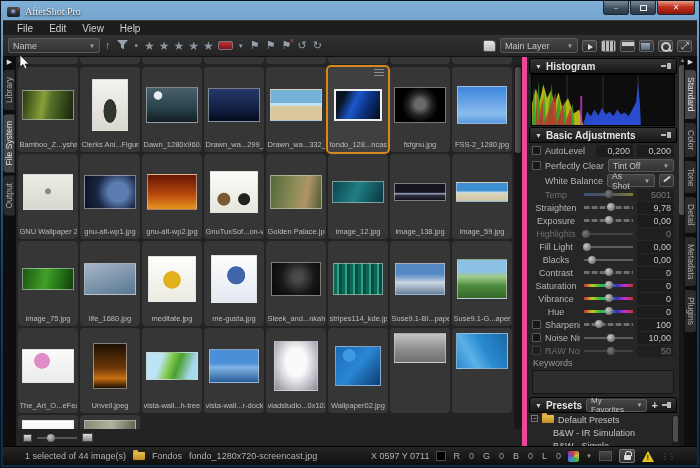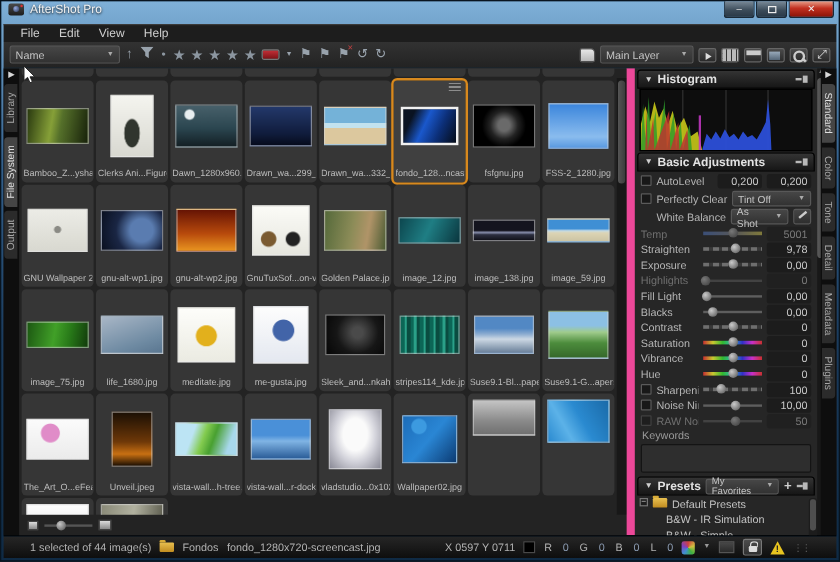--- a/index.html
+++ b/index.html
@@ -4,21 +4,21 @@
 <style>
   * { margin:0; padding:0; box-sizing:border-box; }
   html,body { width:700px; height:468px; overflow:hidden; }
   body { font-family:"Liberation Sans", sans-serif; background:#0a1d30; }
 
   .window { width:700px; height:468px; display:flex; flex-direction:column;
     background:linear-gradient(#7fb0d8,#35628e 28%,#1b3c5e 60%,#0f2a44);
     border:1px solid #08141f; padding:2px; }
 
   
-  .titlebar { height:17px; display:flex; gap:5px; padding:0 4px; position:relative; }
+  .titlebar { height:17px; display:flex; align-items:center; gap:5px; padding:0 4px; position:relative;font-family:Liberation Serif, serif; }
   .app-icon { width:13px; height:10px; background:linear-gradient(#4a4a4a,#1c1c1c); border-radius:2px; position:relative; }
   .app-icon:before { content:''; position:absolute; left:4px; top:2px; width:5px; height:5px; border-radius:50%;
     background:radial-gradient(circle at 35% 35%, #9ad, #235); }
   .app-icon:after { content:''; position:absolute; right:1px; top:1px; width:2px; height:2px; border-radius:50%; background:#d33; }
   .title-text { color:#f2f2f2; font-size:10px; text-shadow:0 1px 2px #000; }
   .win-btns { position:absolute; right:2px; top:-2px; display:flex; }
   .win-btn { width:26px; height:14px; display:flex; align-items:center; justify-content:center;
     background:linear-gradient(#7a8a98,#3a4a58 60%,#2a3948); border:1px solid #1a2835; border-top:none;
     color:#eee; font-size:8px; border-radius:0 0 3px 3px; margin-left:1px; }
   .win-btn .boxglyph { width:7px; height:6px; border:1px solid #eee; }
@@ -87,21 +87,21 @@
   .vscroll { width:8px; background:#181818; display:flex; flex-direction:column; align-items:center; }
   .vscroll .sthumb { width:6px; background:linear-gradient(90deg,#555,#3c3c3c); border-radius:3px; margin-top:2px; }
   .grid-bottombar { height:17px; display:flex; align-items:center; gap:5px; padding:0 7px; }
   .size-ic { width:11px; height:9px; background:linear-gradient(#ddd,#888); border:1px solid #444; }
   .size-ic.small { width:9px; height:8px; }
   .hslider { width:40px; height:2px; background:#555; position:relative; }
   .hslider .knob { position:absolute; left:10px; top:-3px; width:8px; height:8px; border-radius:50%;
     background:radial-gradient(circle at 35% 35%, #c8c8c8, #6a6a6a 75%); }
 
   
-  .rpanel { width:162px; border-left:7px solid #ec4899; background:#262626; display:flex; }
+  .rpanel { width:162px; border-left:5px solid #ec4899; background:#262626; display:flex; }
   .rpanel-inner { width:152px; display:flex; flex-direction:column; font-size:9px; color:#b5b5b5; }
   .rp-scroll { width:10px; background:#181818; display:flex; flex-direction:column; align-items:center; }
   .rp-scroll .arr { color:#888; font-size:6px; height:8px; }
   .rp-scroll .sthumb { width:7px; background:linear-gradient(90deg,#5a5a5a,#404040); border-radius:3px; }
 
   .sec-hdr { height:16px; flex:0 0 16px; display:flex; align-items:center; gap:4px; padding:0 5px; margin:1px 2px 0 2px;
     background:linear-gradient(#343434,#161616); border:1px solid #000; border-radius:3px 3px 0 0;
     color:#e2e2e2; font-size:10px; font-weight:bold; }
   .tri { font-size:7px; color:#cfcfcf; }
   .pin { margin-left:auto; width:10px; height:8px; position:relative; }
@@ -116,21 +116,21 @@
   .valbox { width:37px; flex:0 0 37px; height:12px; background:#1c1c1c; border-radius:2px; color:#c8c8c8;
     display:flex; align-items:center; justify-content:flex-end; padding:0 3px; font-size:9px; }
   .grow { flex:1; }
   .dd.small { height:13px; font-size:8.5px; flex:1; }
   .eyedrop { width:15px; height:13px; flex:0 0 15px; border:1px solid #585858; border-radius:2px;
     background:linear-gradient(#454545,#2e2e2e); position:relative; }
   .eyedrop:before { content:''; position:absolute; left:3px; top:3px; width:8px; height:2px; background:#ccc; transform:rotate(-40deg); }
   .indent { width:9px; flex:0 0 9px; }
 
   .slider-row { height:13px; flex:0 0 13px; display:flex; align-items:center; gap:4px; padding:0 5px; }
-  .slider-row .slbl { width:48px; flex:0 0 48px; text-align:left; white-space:nowrap; overflow:hidden; }
+  .slider-row .slbl { width:48px; flex:0 0 48px; text-align:center; white-space:nowrap; overflow:hidden; }
   .track { flex:1; height:2px; background:#5e5e5e; position:relative; }
   .track.ticks { height:3px; background:repeating-linear-gradient(90deg,#6e6e6e 0 5px,#383838 5px 8px); }
   .track.temp { height:3px; background:linear-gradient(90deg,#5078c8,#8a8a8a 55%,#d8cc50); }
   .track.rainbow { height:3px; background:linear-gradient(90deg,#c83030,#c8c830,#30b830,#30b8b8,#3030c8,#c830c8,#c83030); }
   .track .knob { position:absolute; top:-3px; width:8px; height:8px; border-radius:50%;
     background:radial-gradient(circle at 35% 35%, #cacaca, #6e6e6e 75%); margin-left:-4px; }
   .dimmed { opacity:.5; }
 
   .kw-label { height:12px; flex:0 0 12px; padding:1px 6px 0; color:#9a9a9a; }
   .kw-box { height:24px; flex:0 0 24px; margin:1px 5px 2px; background:#2e2e2e; border:1px solid #141414; border-radius:2px; }

